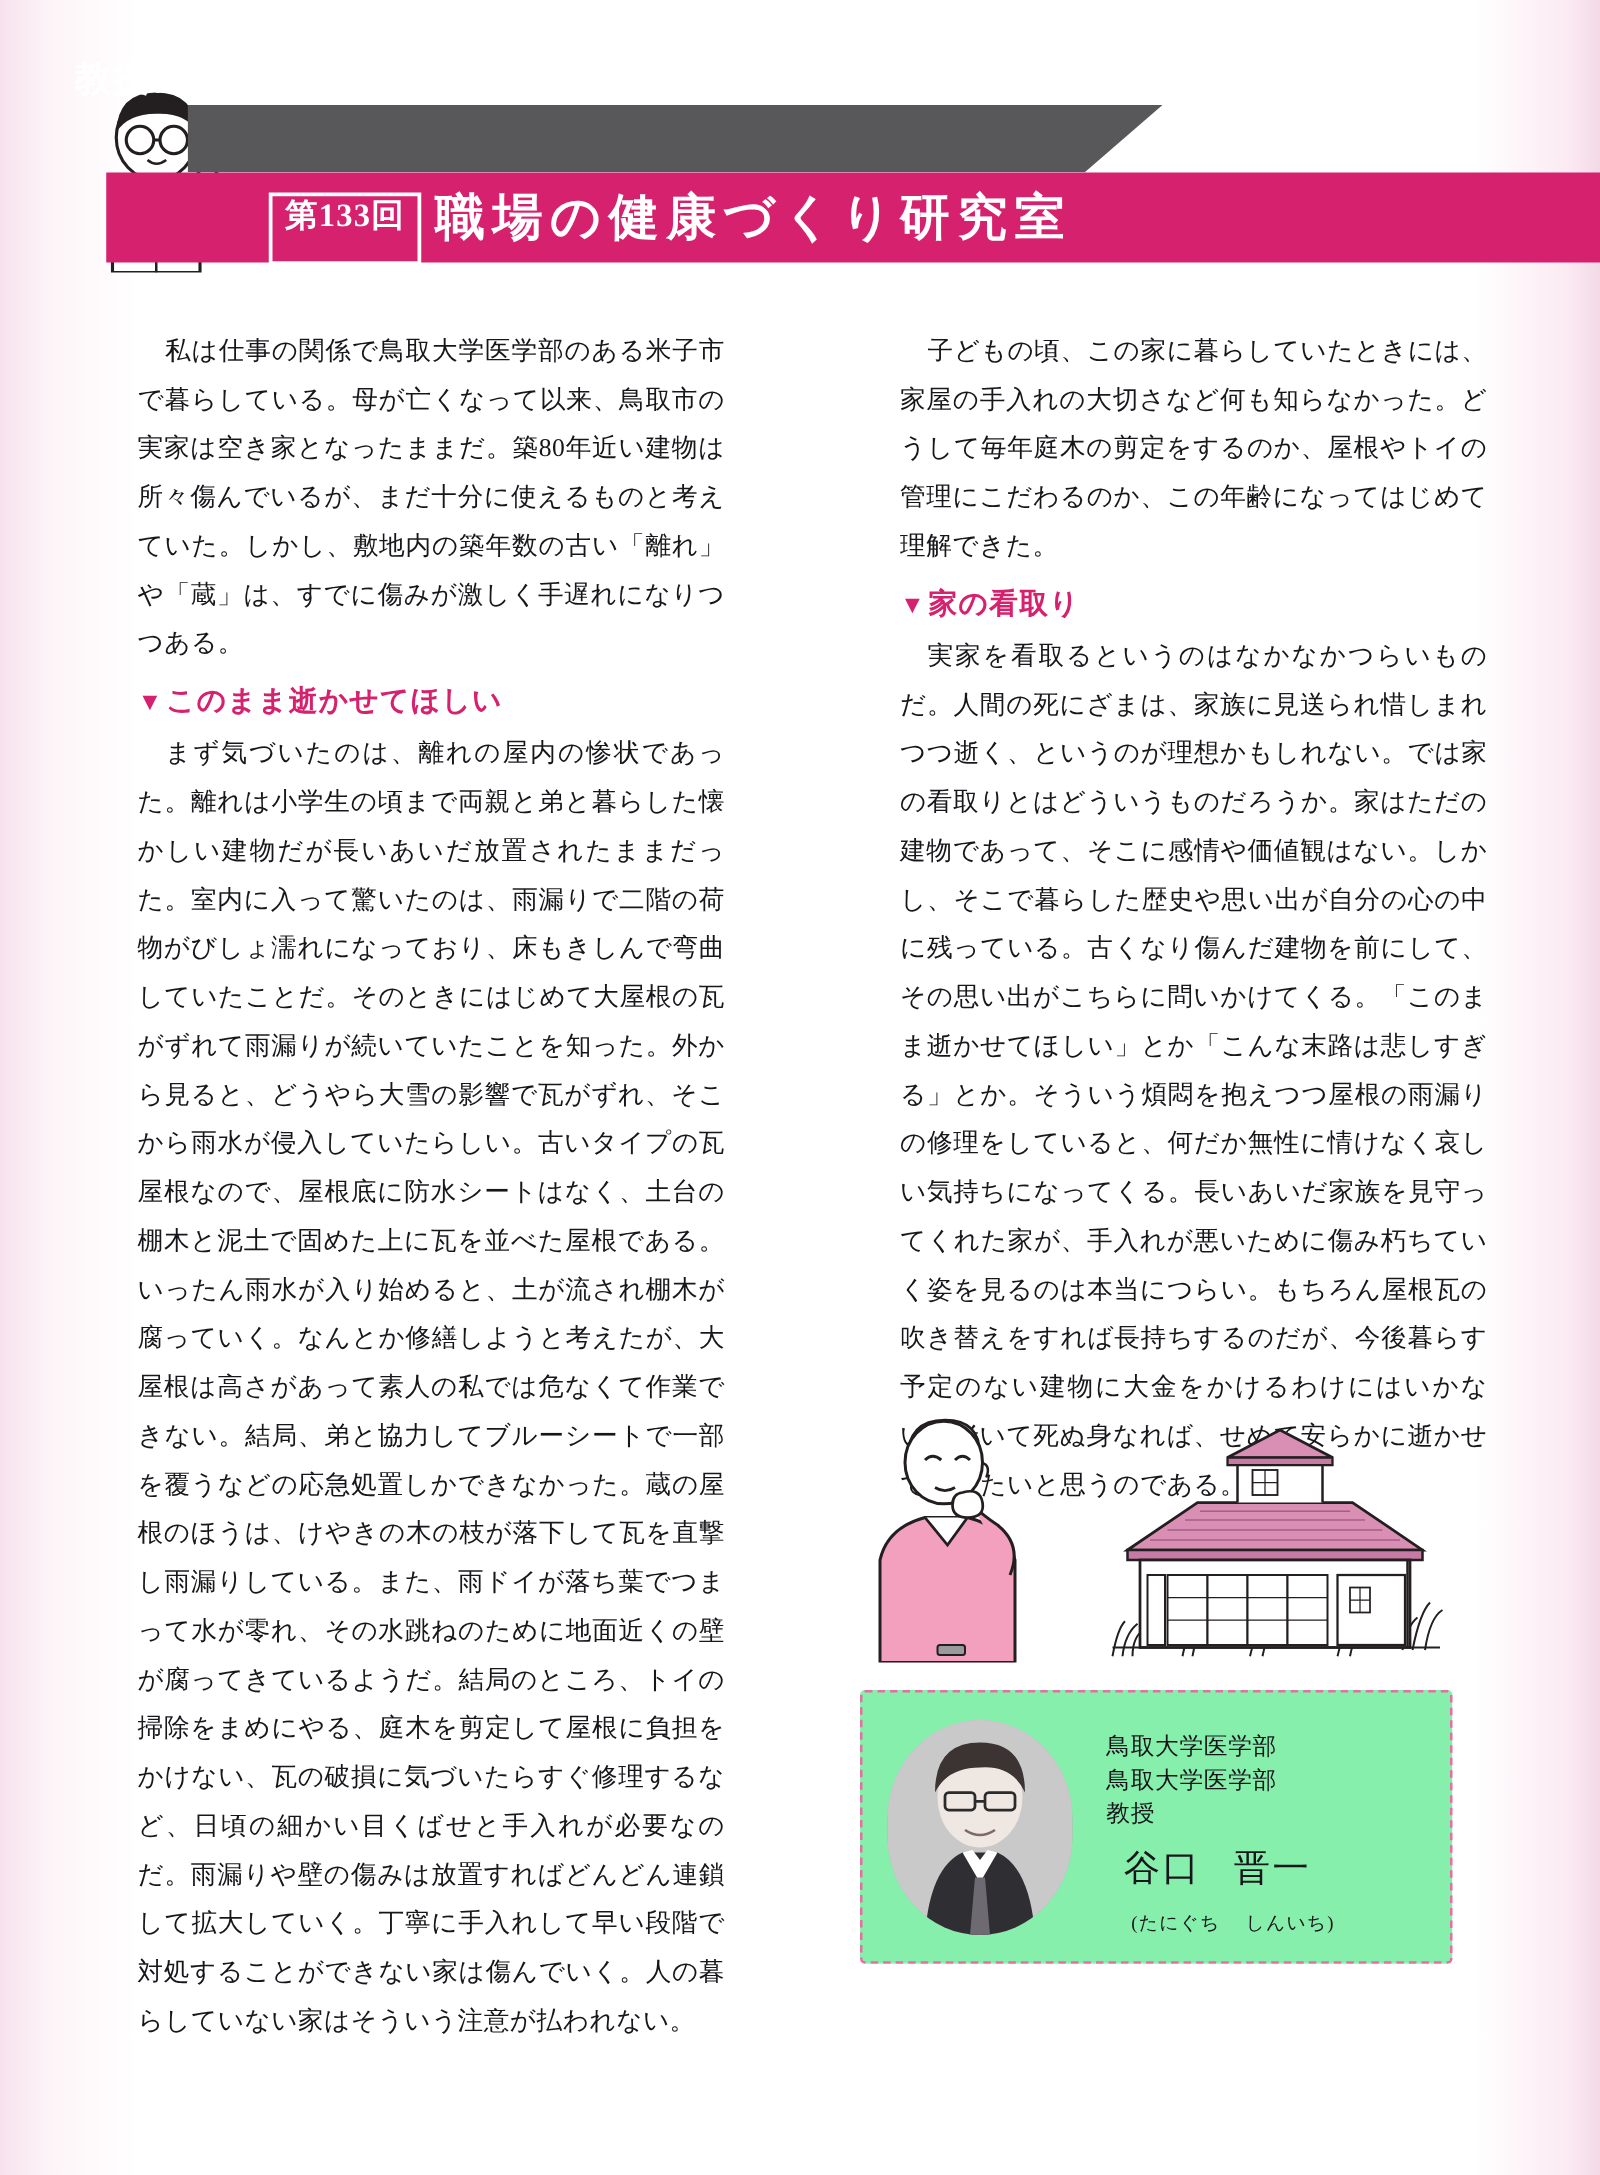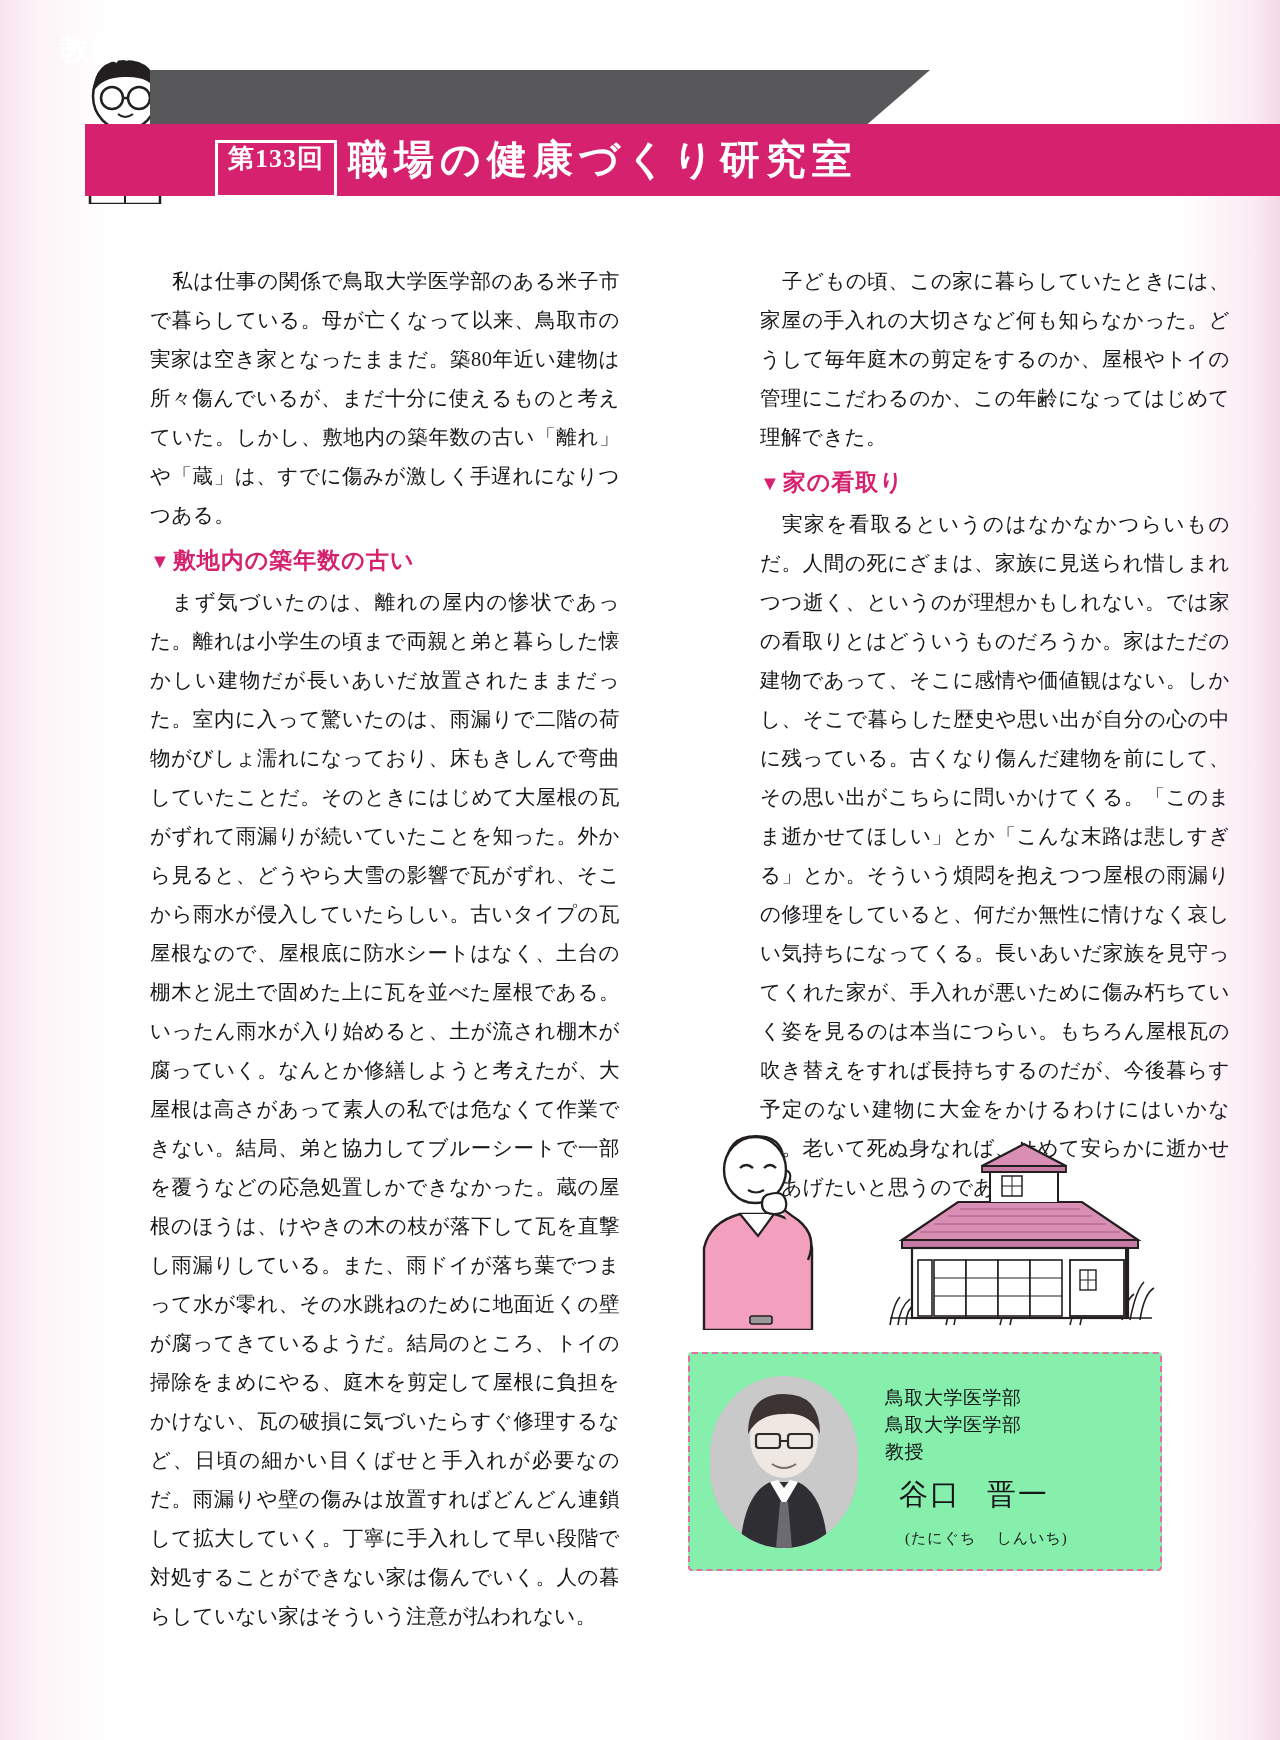--- a/index.html
+++ b/index.html
@@ -21,21 +21,21 @@
     inset: 0;
     background:
       linear-gradient(to right, #f7e2ec 0px, #fdf4f8 40px, #ffffff 110px, #ffffff 1180px, #fbeaf2 1255px, #f3d9e7 1280px),
       linear-gradient(to bottom, #f9e8f0 0px, #ffffff 90px, #ffffff 1640px, #fceef4 1720px, #f6dfeb 1740px);
   }
 
   
   .header {
     position: absolute;
     left: 0;
-    top: 22px;
+    top: 36px;
     width: 1228px;
     height: 180px;
   }
   .header-gray {
     position: absolute;
     left: 150px;
     top: 48px;
     width: 780px;
     height: 54px;
     background: #58585a;
@@ -95,21 +95,20 @@
   
   .col {
     position: absolute;
     top: 262px;
     width: 470px;
     font-size: 20.5px;
     line-height: 39px;
     color: #17161a;
     letter-spacing: 0.4px;
     text-align: justify;
-    margin-left: 40px;
   }
   .col-left { left: 110px; }
   .col-right { left: 720px; }
 
   .col p {
     margin: 0;
     text-indent: 22px;
   }
   .subhead {
     color: #d6216e;
@@ -215,21 +214,21 @@
   <div class="header-gray"></div>
   <div class="header-gray-text">教授の『職場の健康づくり研究室』</div>
 
   <div class="header-pink"></div>
   <div class="kai-box">第133回</div>
   <div class="header-title">職場の健康づくり研究室</div>
 </div>
 
 <div class="col col-left">
   <p>私は仕事の関係で鳥取大学医学部のある米子市で暮らしている。母が亡くなって以来、鳥取市の実家は空き家となったままだ。築80年近い建物は所々傷んでいるが、まだ十分に使えるものと考えていた。しかし、敷地内の築年数の古い「離れ」や「蔵」は、すでに傷みが激しく手遅れになりつつある。</p>
-  <div class="subhead"><span class="tri">▼</span><span>敷地内の築年数の古い</span></div>
+  <div class="subhead"><span class="tri">▼</span><span>このまま逝かせてほしい</span></div>
   <p>まず気づいたのは、離れの屋内の惨状であった。離れは小学生の頃まで両親と弟と暮らした懐かしい建物だが長いあいだ放置されたままだった。室内に入って驚いたのは、雨漏りで二階の荷物がびしょ濡れになっており、床もきしんで弯曲していたことだ。そのときにはじめて大屋根の瓦がずれて雨漏りが続いていたことを知った。外から見ると、どうやら大雪の影響で瓦がずれ、そこから雨水が侵入していたらしい。古いタイプの瓦屋根なので、屋根底に防水シートはなく、土台の棚木と泥土で固めた上に瓦を並べた屋根である。いったん雨水が入り始めると、土が流され棚木が腐っていく。なんとか修繕しようと考えたが、大屋根は高さがあって素人の私では危なくて作業できない。結局、弟と協力してブルーシートで一部を覆うなどの応急処置しかできなかった。蔵の屋根のほうは、けやきの木の枝が落下して瓦を直撃し雨漏りしている。また、雨ドイが落ち葉でつまって水が零れ、その水跳ねのために地面近くの壁が腐ってきているようだ。結局のところ、トイの掃除をまめにやる、庭木を剪定して屋根に負担をかけない、瓦の破損に気づいたらすぐ修理するなど、日頃の細かい目くばせと手入れが必要なのだ。雨漏りや壁の傷みは放置すればどんどん連鎖して拡大していく。丁寧に手入れして早い段階で対処することができない家は傷んでいく。人の暮らしていない家はそういう注意が払われない。</p>
 </div>
 
 <div class="col col-right">
   <p>子どもの頃、この家に暮らしていたときには、家屋の手入れの大切さなど何も知らなかった。どうして毎年庭木の剪定をするのか、屋根やトイの管理にこだわるのか、この年齢になってはじめて理解できた。</p>
   <div class="subhead"><span class="tri">▼</span><span>家の看取り</span></div>
   <p>実家を看取るというのはなかなかつらいものだ。人間の死にざまは、家族に見送られ惜しまれつつ逝く、というのが理想かもしれない。では家の看取りとはどういうものだろうか。家はただの建物であって、そこに感情や価値観はない。しかし、そこで暮らした歴史や思い出が自分の心の中に残っている。古くなり傷んだ建物を前にして、その思い出がこちらに問いかけてくる。「このまま逝かせてほしい」とか「こんな末路は悲しすぎる」とか。そういう煩悶を抱えつつ屋根の雨漏りの修理をしていると、何だか無性に情けなく哀しい気持ちになってくる。長いあいだ家族を見守ってくれた家が、手入れが悪いために傷み朽ちていく姿を見るのは本当につらい。もちろん屋根瓦の吹き替えをすれば長持ちするのだが、今後暮らす予定のない建物に大金をかけるわけにはいかない。老いて死ぬ身なれば、せめて安らかに逝かせてあげたいと思うのである。</p>
 </div>
 
 <svg class="illustration" viewBox="0 0 470 210">

